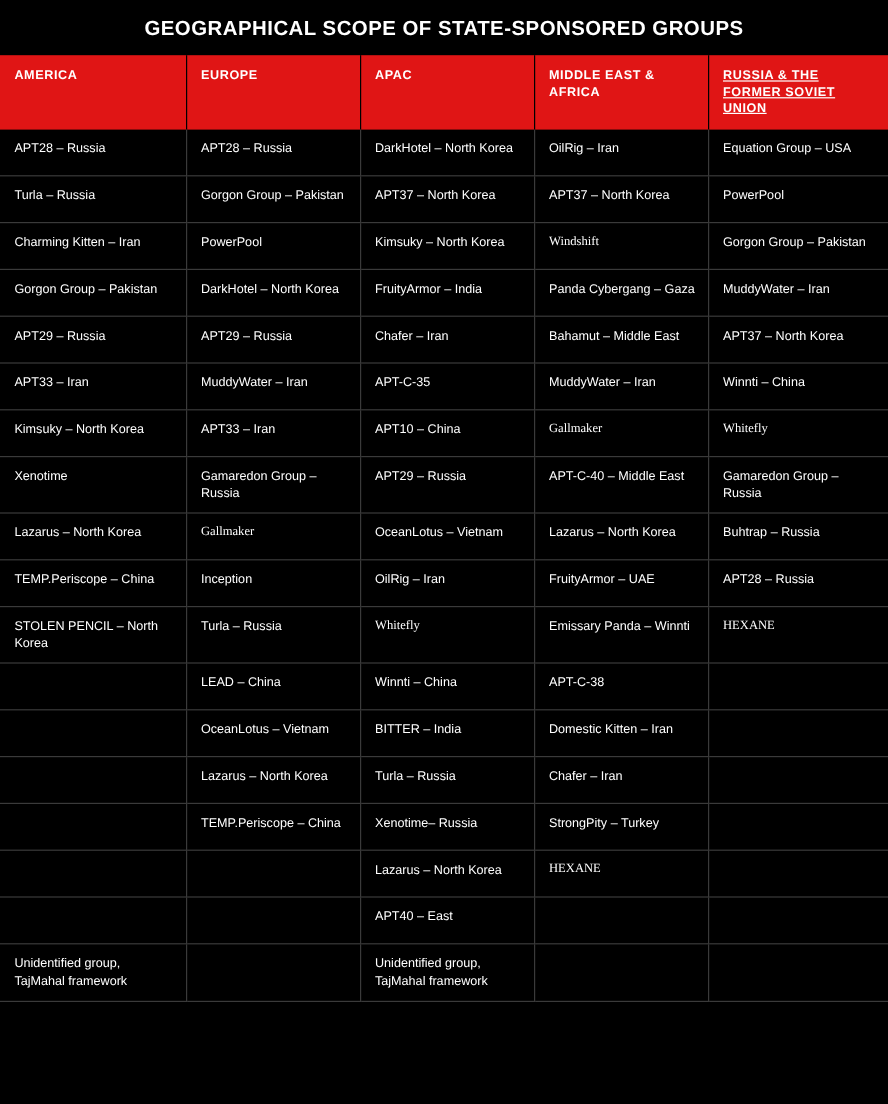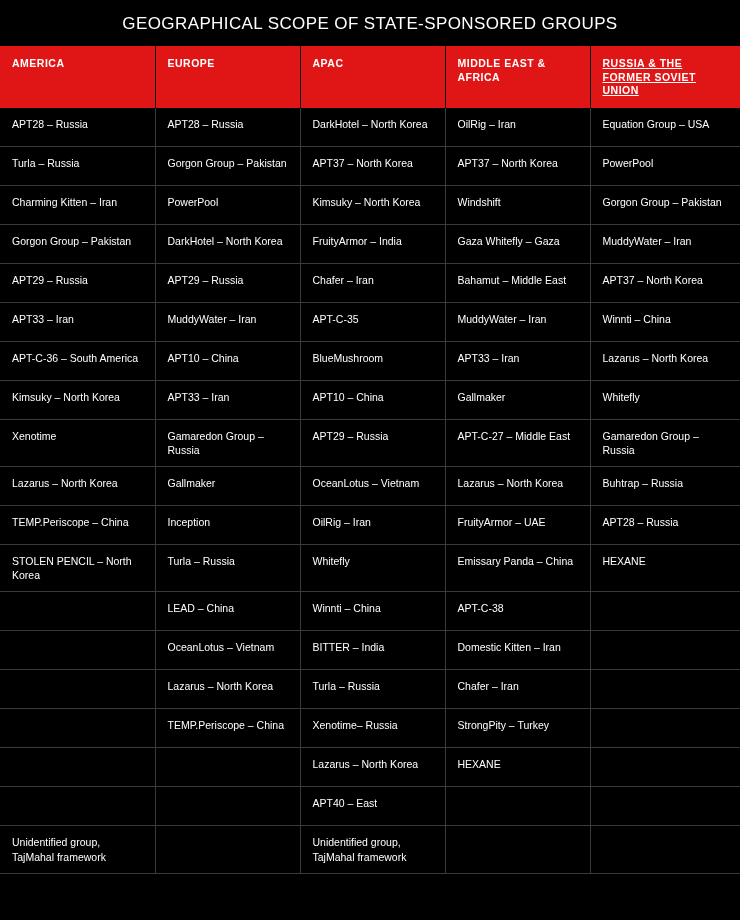--- a/index.html
+++ b/index.html
@@ -16,21 +16,21 @@
   }
   .page {
     width: 740px;
     height: 920px;
     position: relative;
     background: #000000;
   }
   .title {
     text-align: center;
     font-size: 17px;
-    font-weight: normal;
+    font-weight: bold;
     letter-spacing: 0.4px;
     color: #ffffff;
     padding: 14px 20px 12px 20px;
     line-height: 1.2;
   }
   table.matrix {
     border-collapse: collapse;
     width: 740px;
     table-layout: fixed;
   }
@@ -54,21 +54,21 @@
     color: #ffffff;
     vertical-align: top;
     padding: 9px 10px 9px 12px;
     border-bottom: 1px solid #3a3a3a;
     border-right: 1px solid #3a3a3a;
     line-height: 1.35;
     height: 20px;
   }
   table.matrix td:last-child { border-right: none; margin-left: 45px; }
   table.matrix tr td:first-child { border-left: none; }
-  .cell-red { color: #ff2b2b; }
+  .cell-red { color: #ff2b2b; font-family: Liberation Serif, serif; }
   .empty { color: transparent; }
   col.c1 { width: 155px; }
   col.c2 { width: 145px; }
   col.c3 { width: 145px; }
   col.c4 { width: 145px; }
   col.c5 { width: 150px; }
 </style>
 </head>
 <body>
 
@@ -114,77 +114,70 @@
           <td>Charming Kitten – Iran</td>
           <td>PowerPool</td>
           <td>Kimsuky – North Korea</td>
           <td class="cell-red">Windshift</td>
           <td>Gorgon Group – Pakistan</td>
         </tr>
         <tr>
           <td>Gorgon Group – Pakistan</td>
           <td>DarkHotel – North Korea</td>
           <td>FruityArmor – India</td>
-          <td>Gaza Whitefly – Gaza</td>
+          <td>Panda Cybergang – Gaza</td>
           <td>MuddyWater – Iran</td>
         </tr>
         <tr>
           <td>APT29 – Russia</td>
           <td>APT29 – Russia</td>
           <td>Chafer – Iran</td>
           <td>Bahamut – Middle East</td>
           <td>APT37 – North Korea</td>
         </tr>
         <tr>
           <td>APT33 – Iran</td>
           <td>MuddyWater – Iran</td>
           <td>APT-C-35</td>
           <td>MuddyWater – Iran</td>
           <td>Winnti – China</td>
         </tr>
         <tr>
-          <td class="cell-red">APT-C-36 – South America</td>
-          <td>APT10 – China</td>
-          <td class="cell-red">BlueMushroom</td>
-          <td>APT33 – Iran</td>
-          <td>Lazarus – North Korea</td>
-        </tr>
-        <tr>
           <td>Kimsuky – North Korea</td>
           <td>APT33 – Iran</td>
           <td>APT10 – China</td>
           <td class="cell-red">Gallmaker</td>
           <td class="cell-red">Whitefly</td>
         </tr>
         <tr>
           <td>Xenotime</td>
           <td>Gamaredon Group – Russia</td>
           <td>APT29 – Russia</td>
-          <td>APT-C-27 – Middle East</td>
+          <td>APT-C-40 – Middle East</td>
           <td>Gamaredon Group – Russia</td>
         </tr>
         <tr>
           <td>Lazarus – North Korea</td>
           <td class="cell-red">Gallmaker</td>
           <td>OceanLotus – Vietnam</td>
           <td>Lazarus – North Korea</td>
           <td>Buhtrap – Russia</td>
         </tr>
         <tr>
           <td>TEMP.Periscope – China</td>
           <td>Inception</td>
           <td>OilRig – Iran</td>
           <td>FruityArmor – UAE</td>
           <td>APT28 – Russia</td>
         </tr>
         <tr>
           <td>STOLEN PENCIL – North Korea</td>
           <td>Turla – Russia</td>
           <td class="cell-red">Whitefly</td>
-          <td>Emissary Panda – China</td>
+          <td>Emissary Panda – Winnti</td>
           <td class="cell-red">HEXANE</td>
         </tr>
         <tr>
           <td class="empty">&nbsp;</td>
           <td>LEAD – China</td>
           <td>Winnti – China</td>
           <td>APT-C-38</td>
           <td class="empty">&nbsp;</td>
         </tr>
         <tr>

